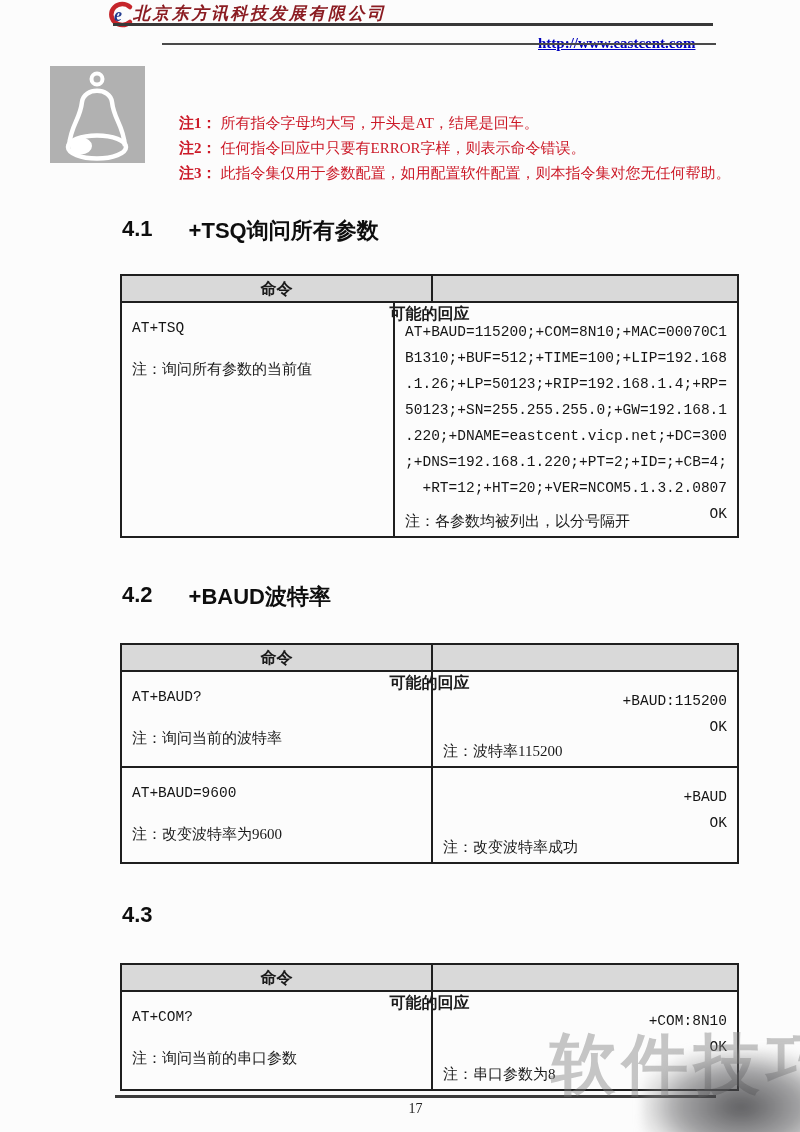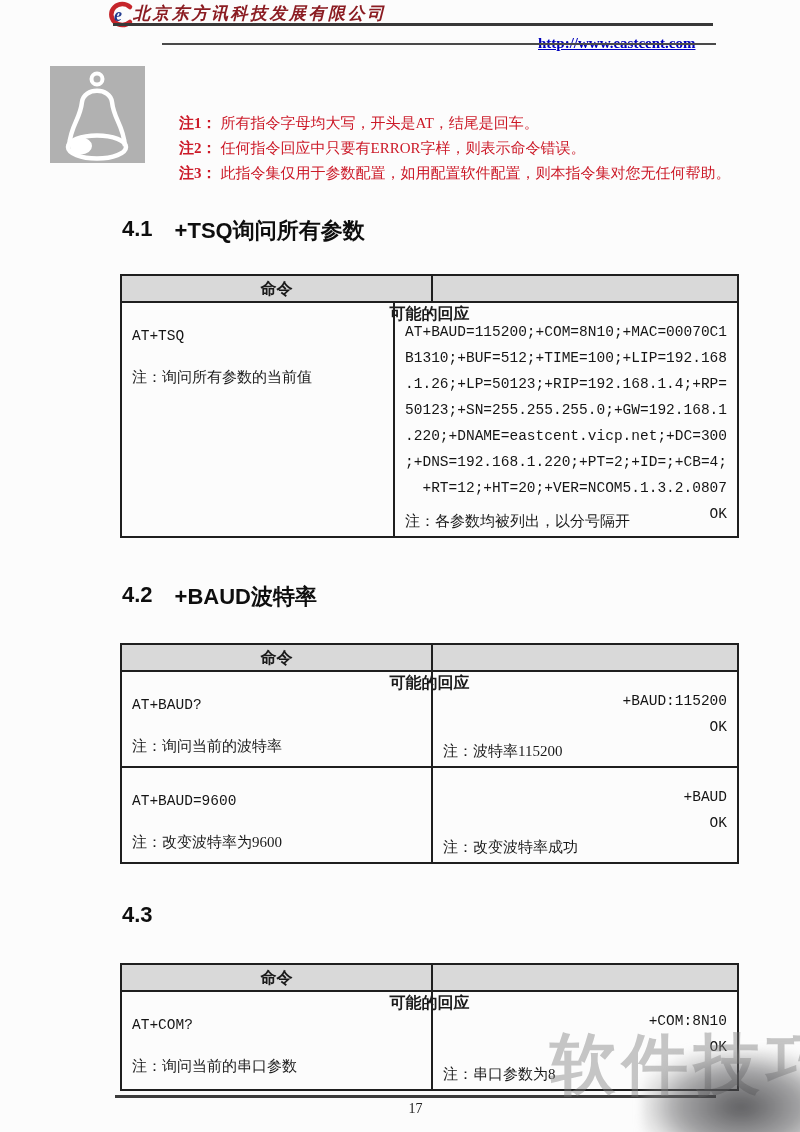--- a/index.html
+++ b/index.html
@@ -25,21 +25,21 @@
   .rule-sub { position:absolute; left:162px; top:43px; width:554px; height:2px; background:#4a4a4a; }
 
   
   .bell { position:absolute; left:50px; top:66px; width:95px; height:97px; }
   .notes { position:absolute; left:179px; top:67px; white-space:nowrap;margin-top:44px; }
   .note-line { font-size:15px; line-height:25px; color:var(--note-red); }
   .note-line b { font-weight:bold; margin-right:4px; }
 
   
   .heading {
-    position:absolute; left:122px; display:flex; gap:22px;
+    position:absolute; left:122px; display:flex; gap:36px;
     font-family:"Liberation Sans", sans-serif; font-weight:bold;
     font-size:22px; color:#0e0e0e; white-space:nowrap;
   }
   .h1 { top:216px; } .h2 { top:582px; } .h3 { top:902px;text-align:right; }
 
   .tbl {
     position:absolute; left:120px; width:619px;
     border:2px solid var(--border-dark); box-sizing:border-box;
   }
   .t1 { top:274px; } .t2 { top:643px; } .t3 { top:963px; }
@@ -51,21 +51,21 @@
   }
   .th-cmd { width:311px; border-right:2px solid var(--border-dark); text-align:center; box-sizing:border-box; }
   .th-resp { flex:1; text-align:center; }
 
   .row { display:flex; }
   .row + .row { border-top:2px solid var(--border-dark); }
   .r-tall { height:233px; } .r-mid { height:94px; } .r-com { height:97px; }
 
   .cell-cmd {
     width:311px; border-right:2px solid var(--border-dark);
-    position:relative; padding:20px 10px; box-sizing:border-box;
+    position:relative; padding:12px 10px; box-sizing:border-box;
   }
   .cell-resp { flex:1; position:relative; padding:16px 10px;text-align:right; }
 
   .code {
     font-family:"Liberation Mono", monospace; font-size:14.5px;
     line-height:26px; white-space:pre-line; color:#151515;
   }
   .note-flow { font-size:15px; margin-top:19px; white-space:nowrap; }
   .note-abs  { position:absolute; left:10px; bottom:5px; font-size:15px; white-space:nowrap; }
 

